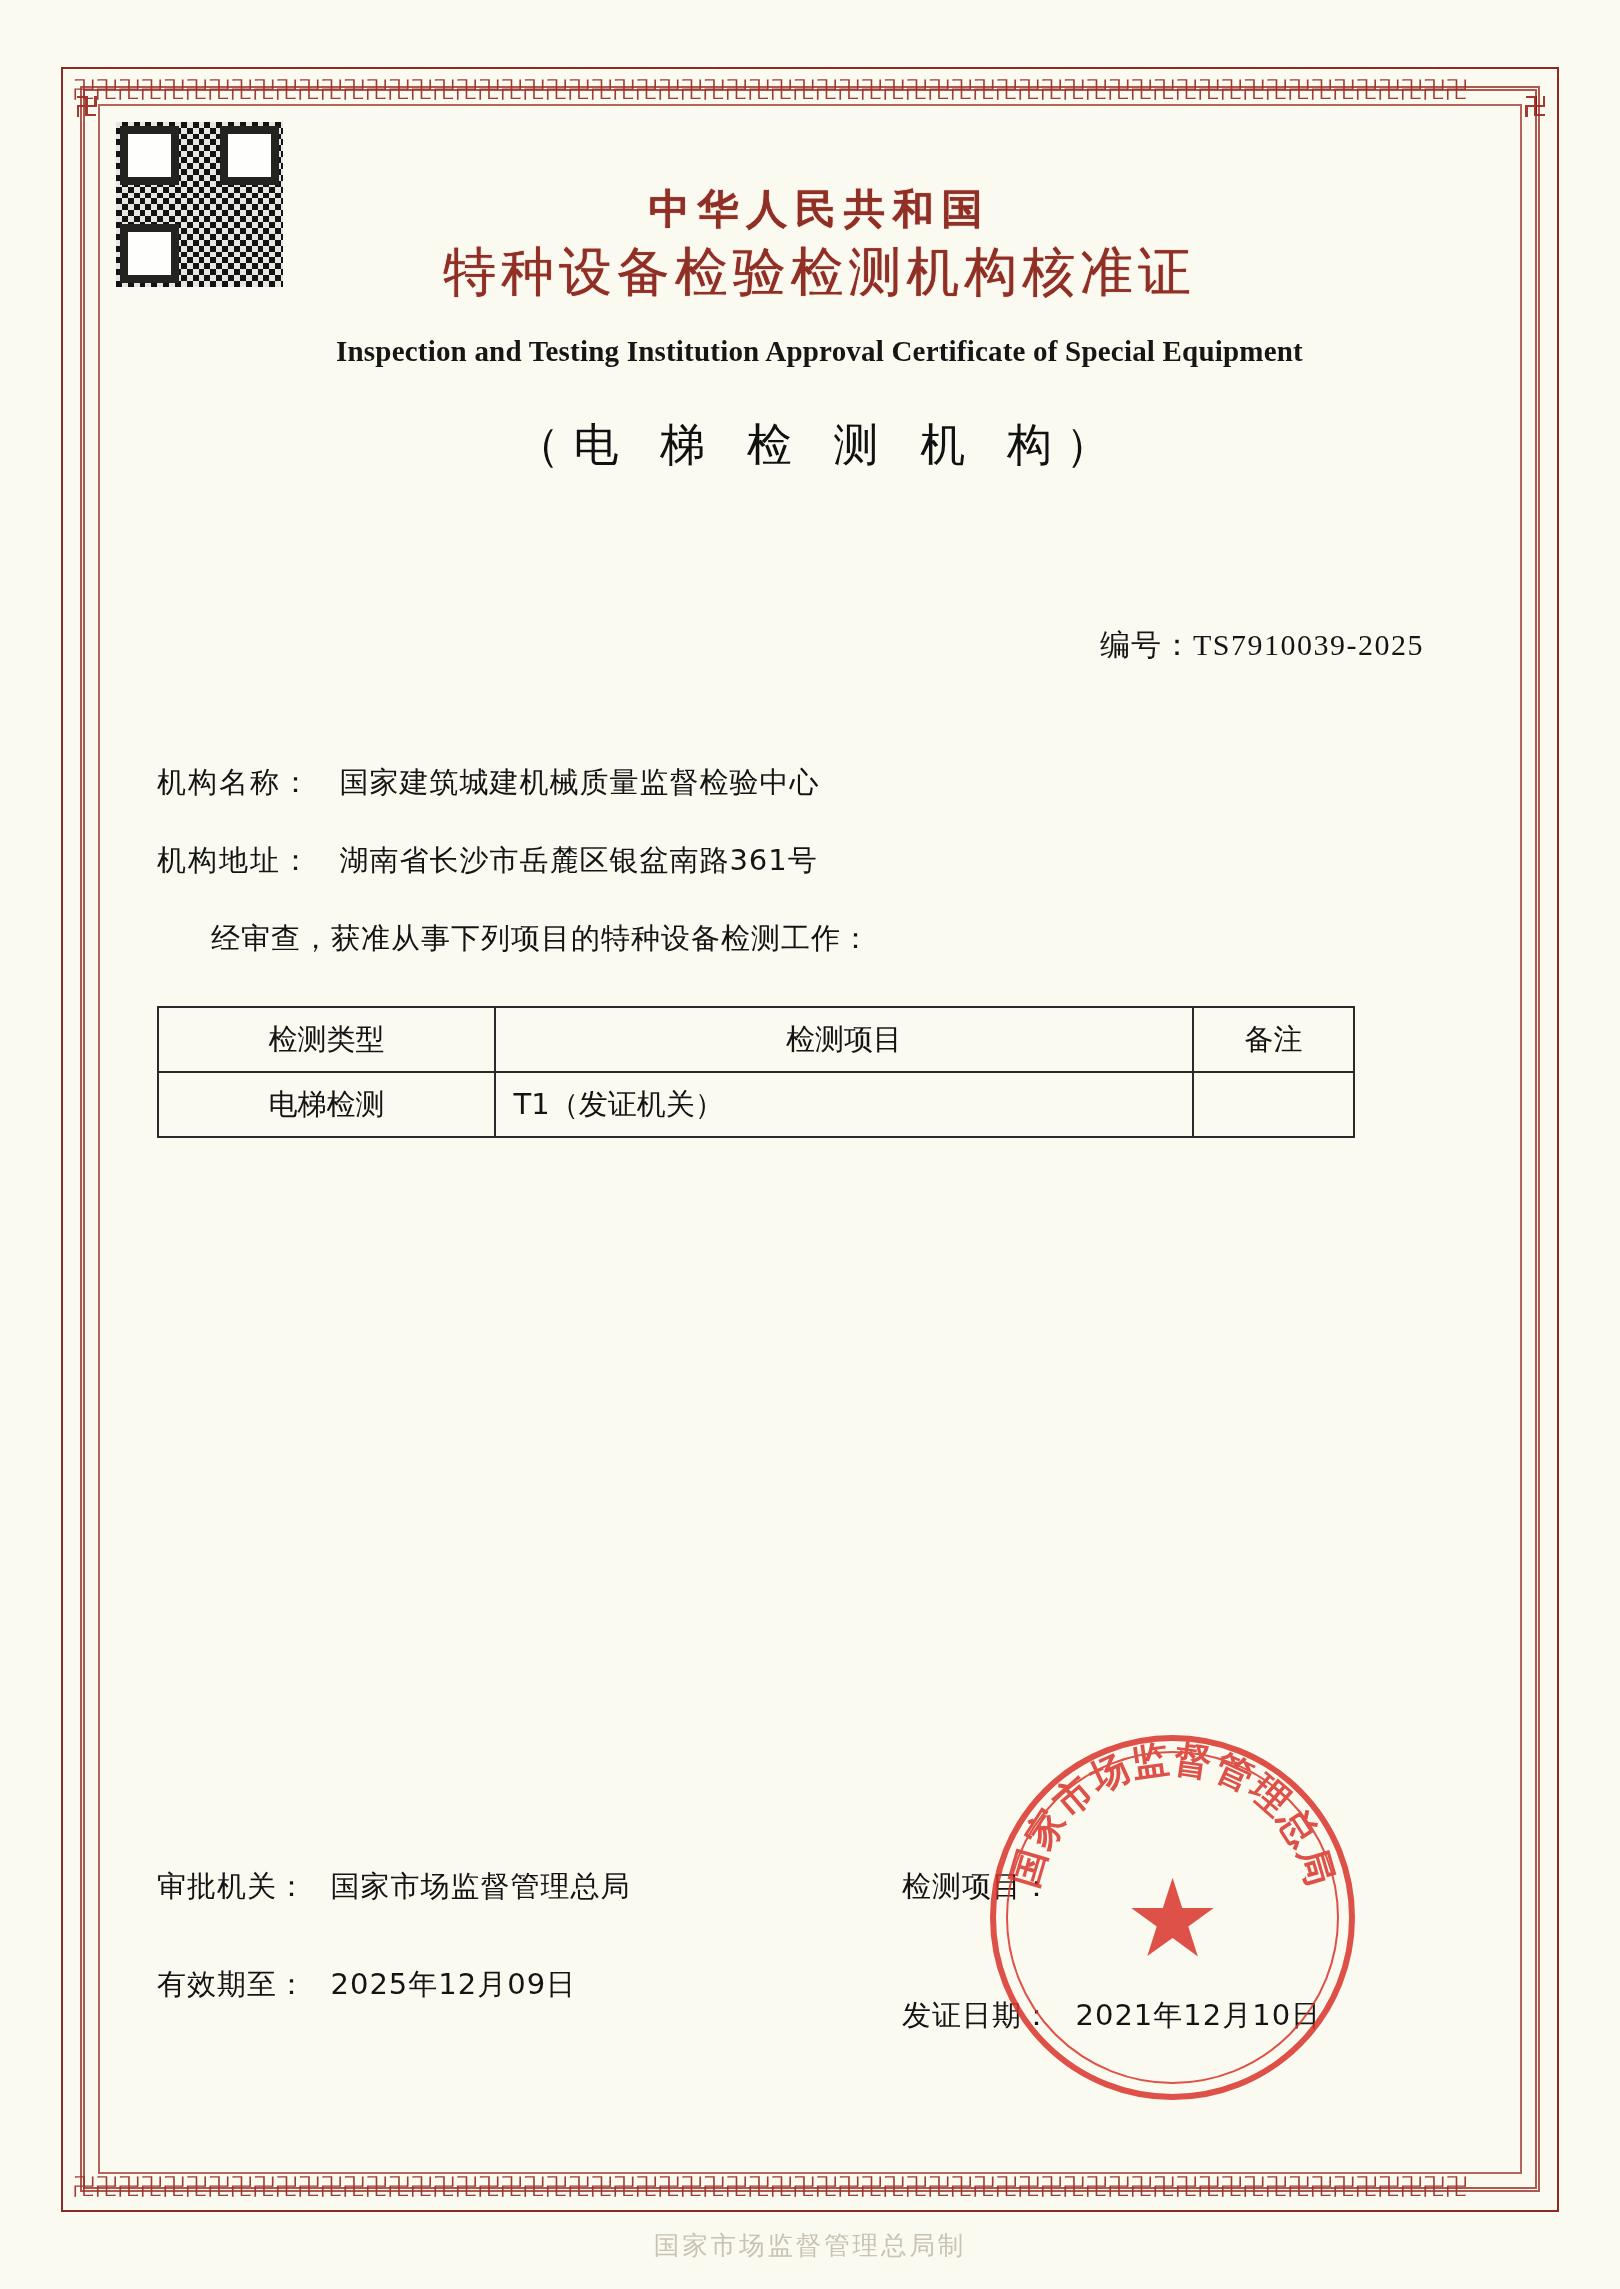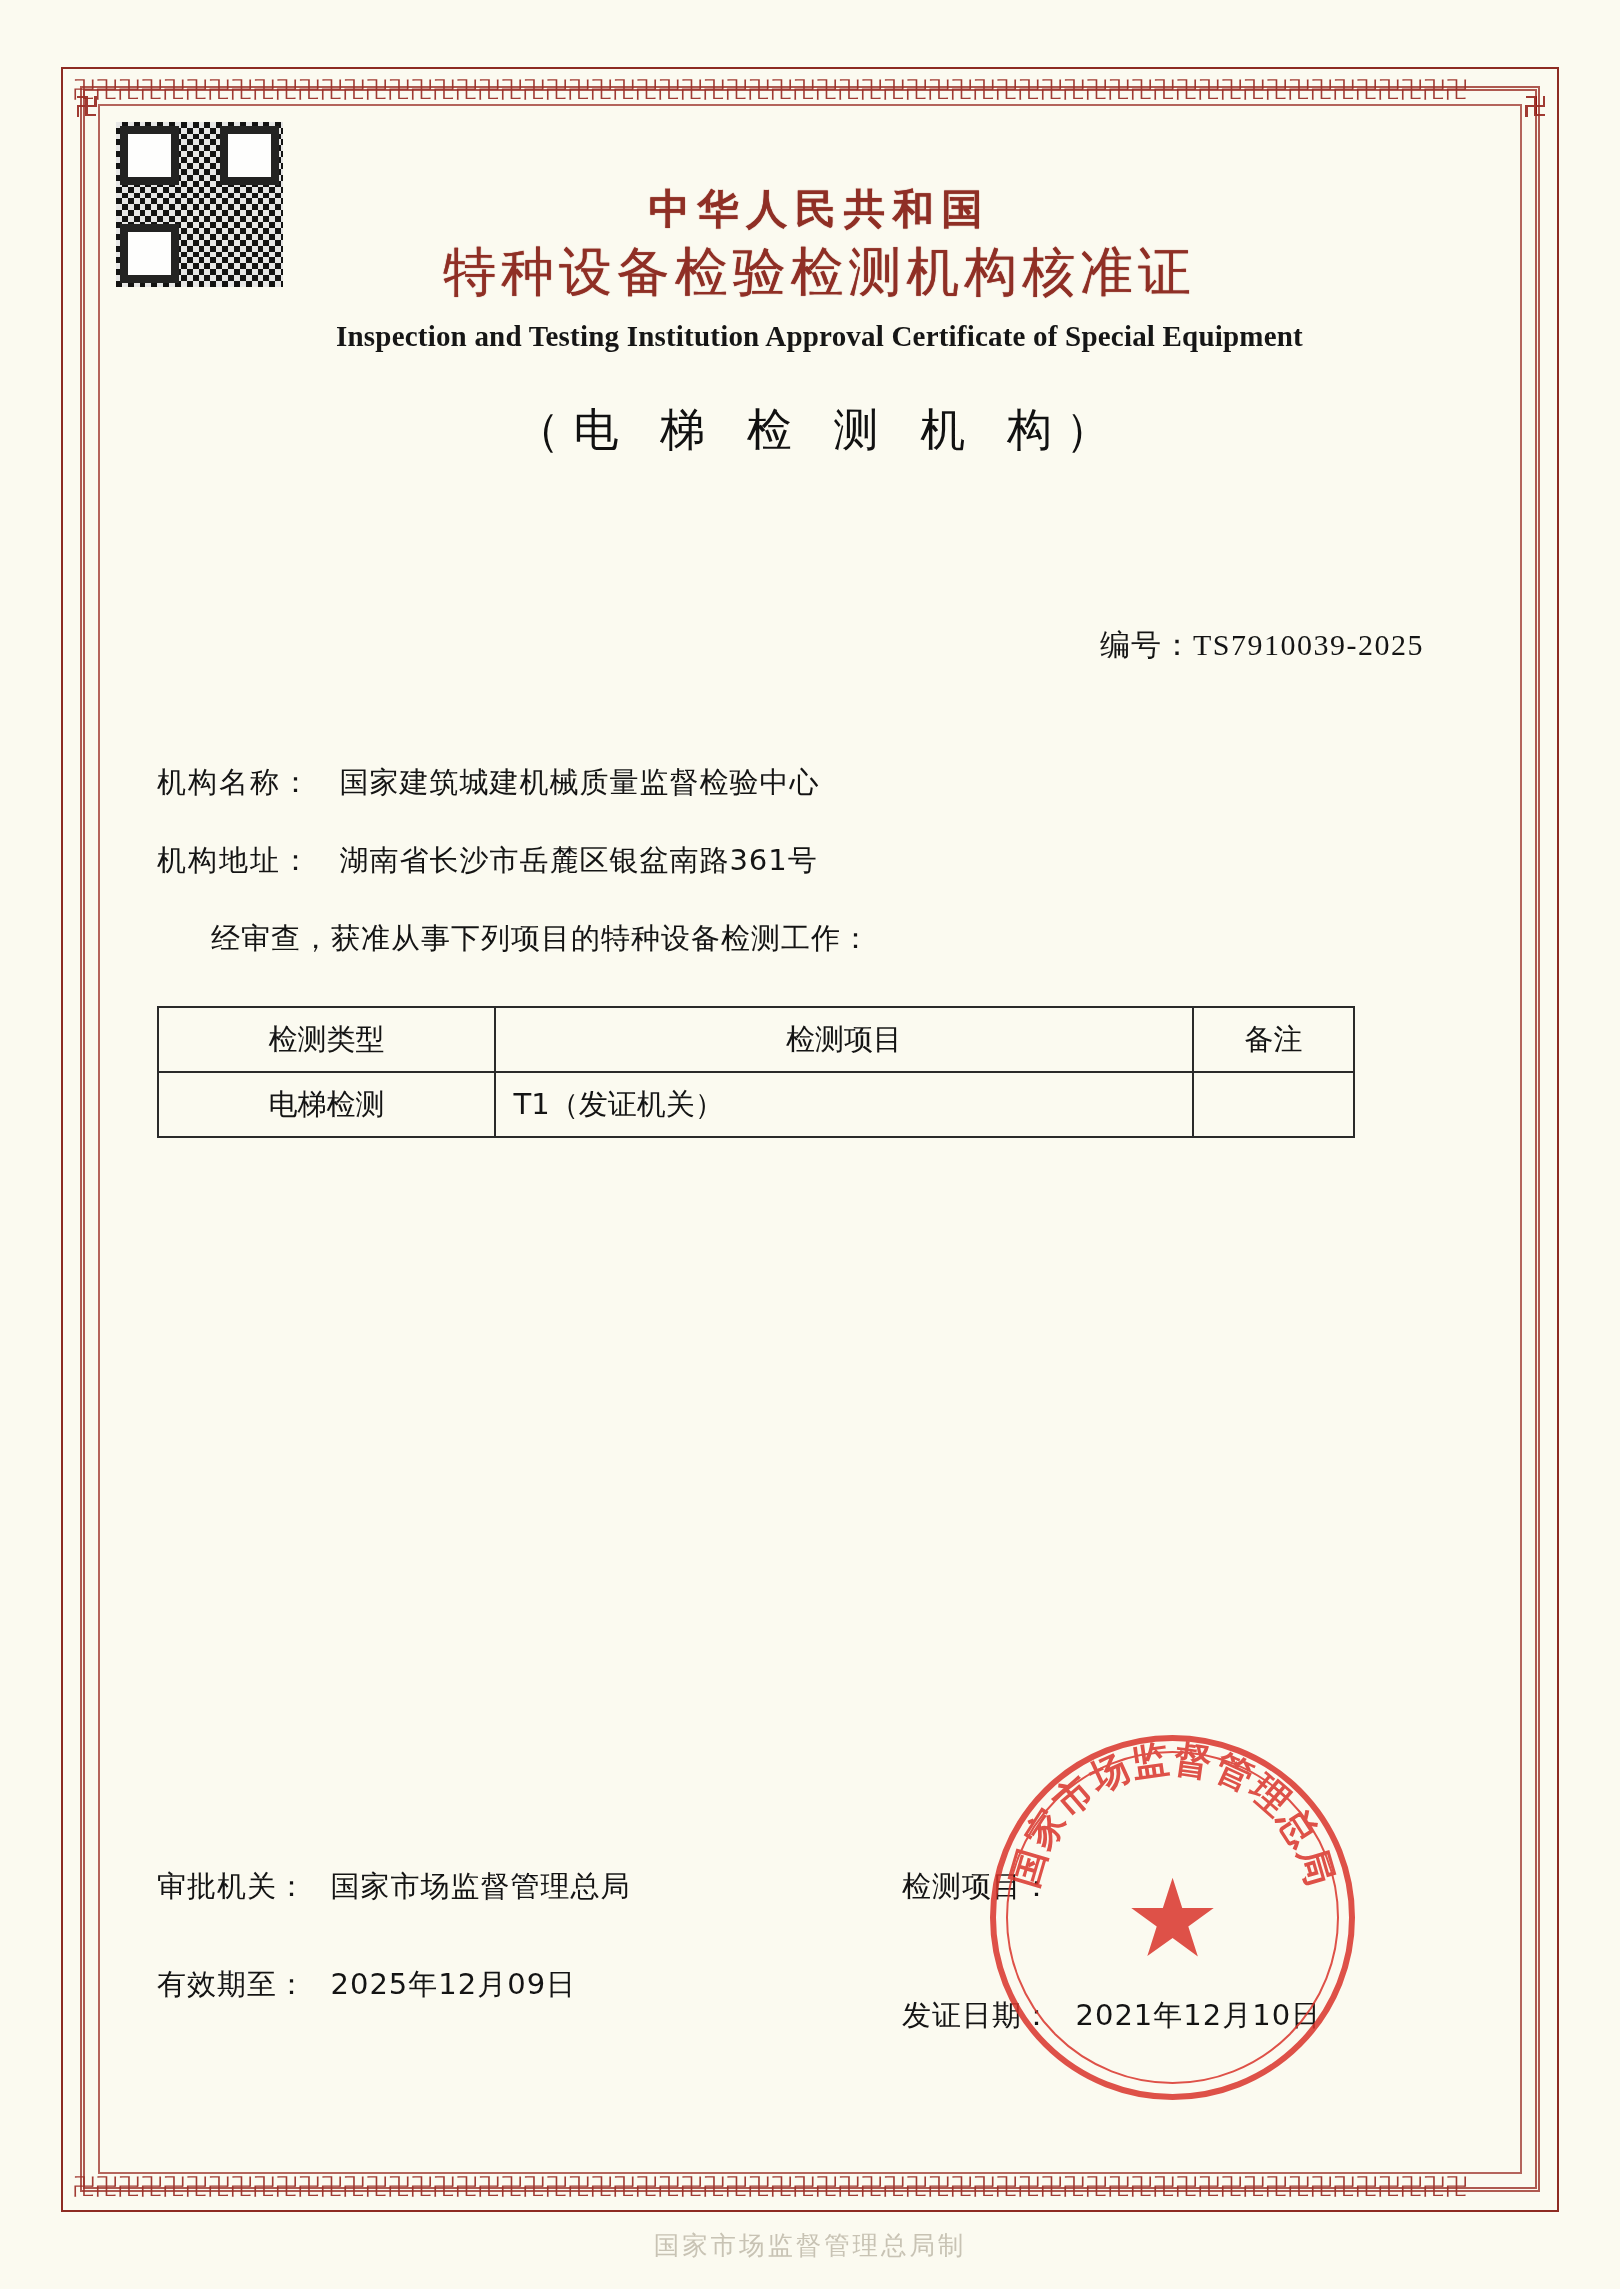--- a/index.html
+++ b/index.html
@@ -88,21 +88,21 @@
     color:#8f2f25;
     line-height:1.25;
     margin-top:5.9px;
     text-shadow:0 0 1px #8f2f25;
   }
   .t-en1{
     font-family:"Liberation Serif", serif;
     font-weight:bold;
     font-size:29px;
     color:#161616;
-    margin-top:15px;
+    margin-top:30px;
     letter-spacing:0.2px;
   }
   .t-en2{
     font-family:"Liberation Serif", serif;
     font-weight:bold;
     font-size:29px;
     color:#161616;
     margin-top:13.7px;
   }
   .sub-cn{

